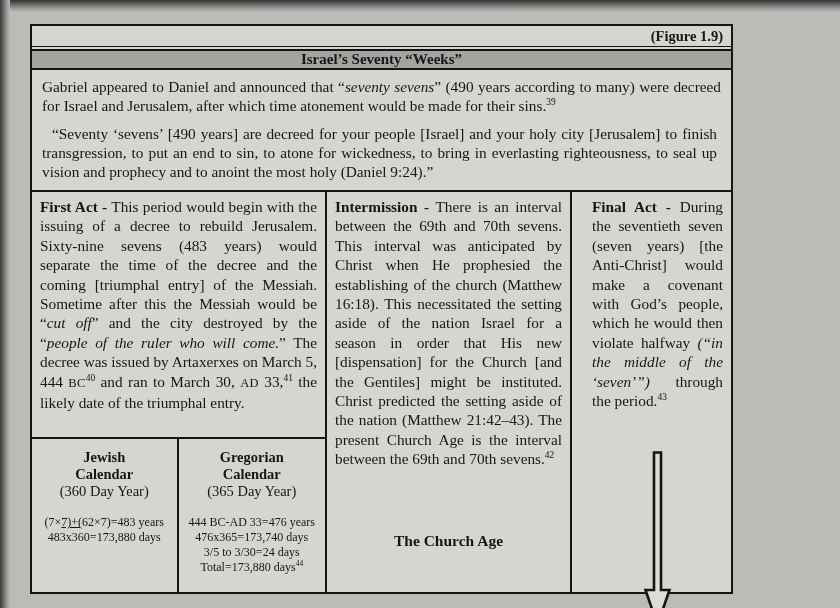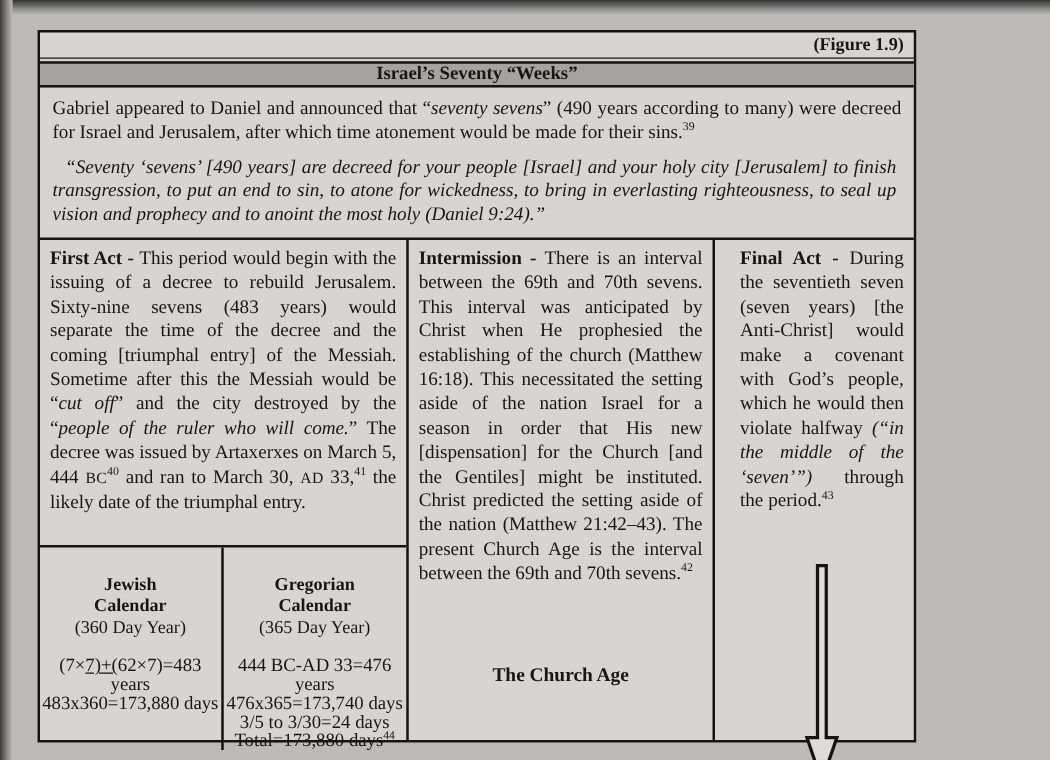--- a/index.html
+++ b/index.html
@@ -19,34 +19,34 @@
     display:flex;flex-direction:column;}
   .figure-row{flex:0 0 20px;border-bottom:1px solid var(--border);
     display:flex;justify-content:flex-end;align-items:center;
     padding:0 8px;font-weight:bold;font-size:14.5px;}
   .title-band{flex:0 0 auto;margin-top:2px;background:var(--band_bg);
     border-top:2px solid var(--border);border-bottom:2px solid var(--border);
     text-align:center;font-weight:bold;font-size:15px;line-height:17px;height:17px;}
   .intro{flex:0 0 auto;border-bottom:2px solid var(--border);
     padding:5px 10px 4px 10px;font-size:15.3px;line-height:19px;}
   .intro-p{margin:2px 0 6px 0;text-align:justify;}
-  .quote-p{margin:9px 4px 5px 0;text-align:justify;font-style:italic;text-indent:10px;}
+  .quote-p{margin:9px 4px 5px 0;text-align:justify;text-indent:10px;}
   .columns{flex:1 1 auto;display:flex;min-height:0;}
   .col{box-sizing:border-box;min-width:0;gap:25px;}
   .col-text{font-size:15.3px;line-height:19.4px;text-align:justify;}
   .col-first{flex:0 0 295px;border-right:2px solid var(--border);
     display:flex;flex-direction:column;}
   .col-first .col-text{padding:5px 8px 0 8px;}
   .calendar{margin-top:auto;border-top:2px solid var(--border);
     display:flex;height:164px;}
-  .cal-cell{width:50%;box-sizing:border-box;text-align:center;padding-top:22px;}
+  .cal-cell{width:50%;box-sizing:border-box;text-align:center;padding-top:10px;}
   .cal-cell.jewish{border-right:2px solid var(--border);}
   .cal-title{font-weight:bold;font-size:14.5px;line-height:17px;}
   .cal-sub{font-size:14.5px;line-height:17px;}
-  .cal-formulas{margin-top:15px;font-size:15px;line-height:14.8px;}
+  .cal-formulas{margin-top:15px;font-size:12px;line-height:14.8px;}
   .col-mid{flex:0 0 245px;border-right:2px solid var(--border);
     display:flex;flex-direction:column;padding:5px 8px 0 8px;}
   .church-age{margin-top:auto;margin-bottom:42px;text-align:center;
     font-weight:bold;font-size:15.5px;}
   .col-final{flex:1 1 auto;display:flex;flex-direction:column;padding:5px 8px 0 20px;}
   .arrow-wrap{margin:16px auto 0 auto;line-height:0;}
   .abomination{margin-top:auto;margin-bottom:16px;text-align:center;
     font-weight:bold;font-size:17px;line-height:19px;}
   .seg-b{font-weight:bold;}
   .seg-i{font-style:italic;}

